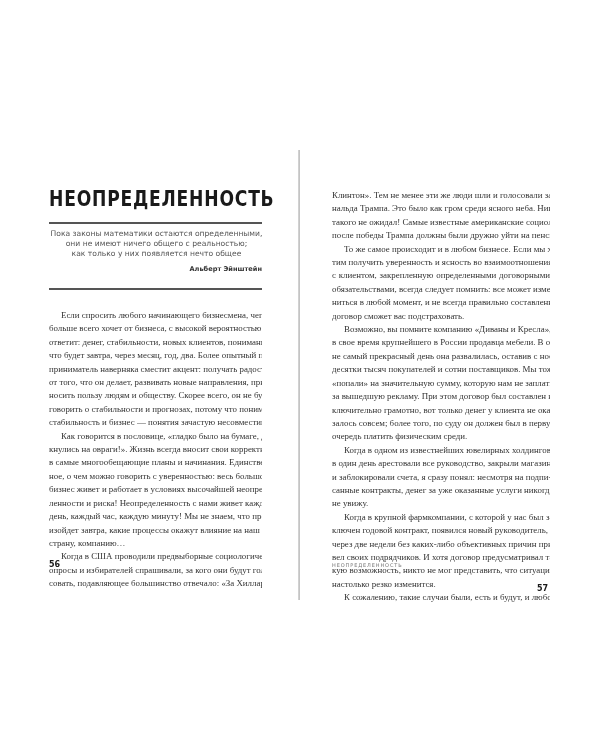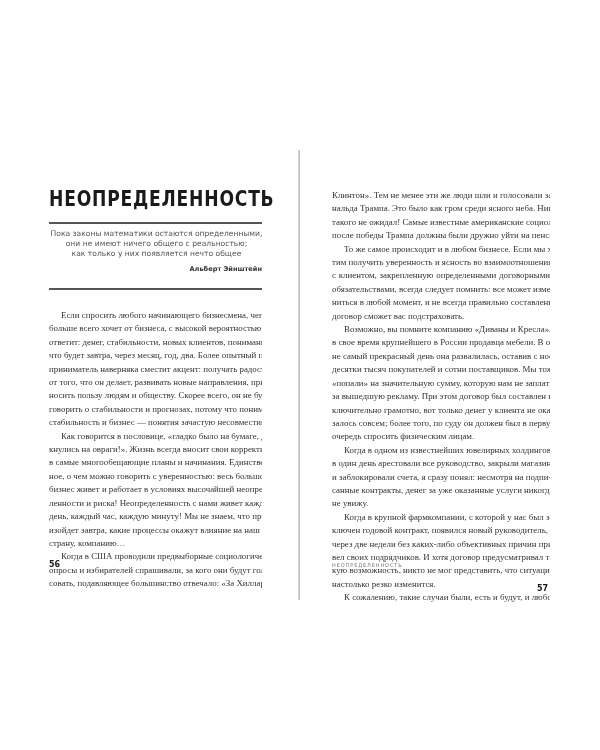--- a/index.html
+++ b/index.html
@@ -114,21 +114,21 @@
       <span class="ln">ниться в любой момент, и не всегда правильно составленный</span>
       <span class="ln last">договор сможет вас подстраховать.</span>
       <span class="ln indent">Возможно, вы помните компанию «Диваны и Кресла»,</span>
       <span class="ln">в свое время крупнейшего в России продавца мебели. В один</span>
       <span class="ln">не самый прекрасный день она развалилась, оставив с носом</span>
       <span class="ln">десятки тысяч покупателей и сотни поставщиков. Мы тоже</span>
       <span class="ln">«попали» на значительную сумму, которую нам не заплатили</span>
       <span class="ln">за вышедшую рекламу. При этом договор был составлен ис-</span>
       <span class="ln">ключительно грамотно, вот только денег у клиента не ока-</span>
       <span class="ln">залось совсем; более того, по суду он должен был в первую</span>
-      <span class="ln last">очередь спросить физическим лицам.</span>
+      <span class="ln last">очередь платить физическим среди.</span>
       <span class="ln indent">Когда в одном из известнейших ювелирных холдингов</span>
       <span class="ln">в один день арестовали все руководство, закрыли магазины</span>
       <span class="ln">и заблокировали счета, я сразу понял: несмотря на подпи-</span>
       <span class="ln">санные контракты, денег за уже оказанные услуги никогда</span>
       <span class="ln last">не увижу.</span>
       <span class="ln indent">Когда в крупной фармкомпании, с которой у нас был за-</span>
       <span class="ln">ключен годовой контракт, появился новый руководитель, он</span>
       <span class="ln">через две недели без каких-либо объективных причин при-</span>
       <span class="ln">вел своих подрядчиков. И хотя договор предусматривал та-</span>
       <span class="ln">кую возможность, никто не мог представить, что ситуация</span>

